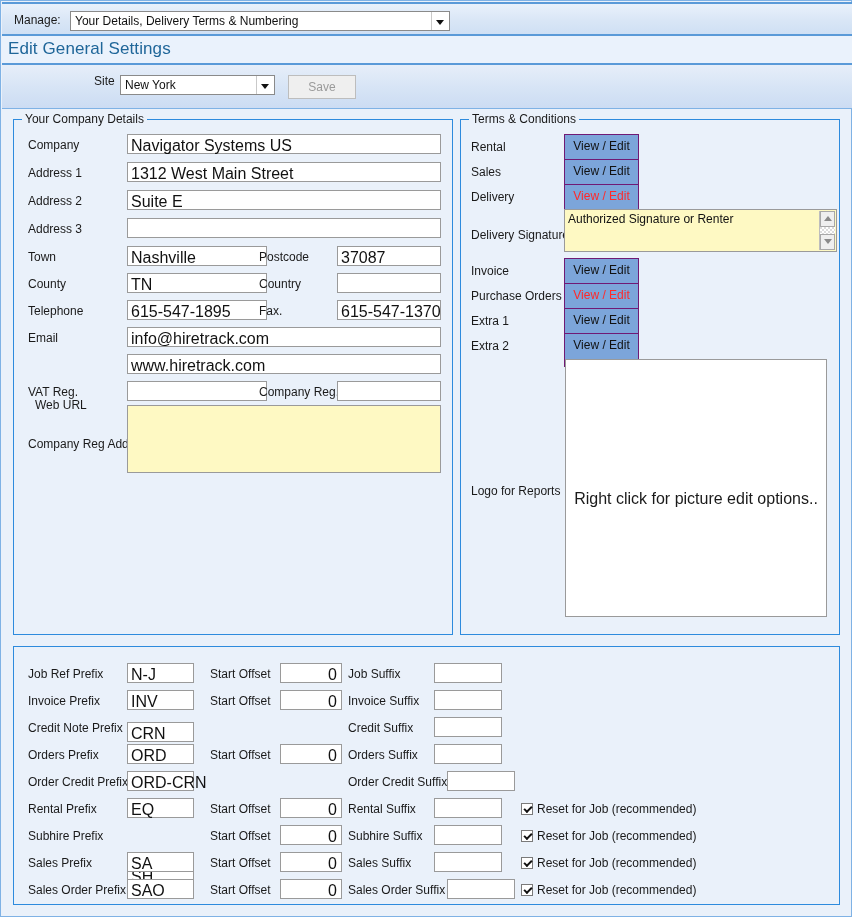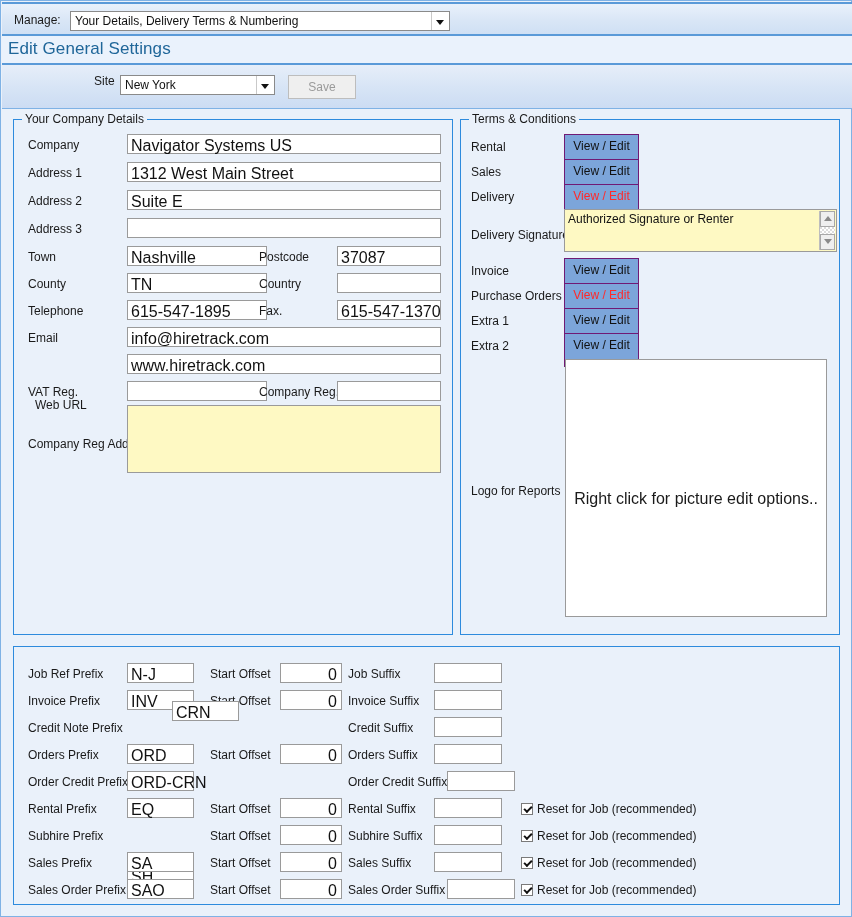--- a/index.html
+++ b/index.html
@@ -323,21 +323,21 @@
     <span class="frow" style="left:196px;top:47px;">Start Offset</span>
     <div class="tbox num" style="left:266px;top:43px;width:62px;">
         <span class="v">0</span>
       </div>
     <span class="frow" style="left:334px;top:47px;">Invoice Suffix</span>
     <div class="tbox" style="left:420px;top:43px;width:68px;">
         <span class="v"></span>
       </div>
 
     <span class="frow" style="left:14px;top:74px;">Credit Note Prefix</span>
-    <div class="tbox" style="left:113px;top:54px;width:67px;margin-left:45px;">
+    <div class="tbox" style="left:113px;top:75px;width:67px;">
         <span class="v">CRN</span>
       </div>
     <span class="frow" style="left:334px;top:74px;">Credit Suffix</span>
     <div class="tbox" style="left:420px;top:70px;width:68px;">
         <span class="v"></span>
       </div>
 
     <span class="frow" style="left:14px;top:101px;">Orders Prefix</span>
     <div class="tbox" style="left:113px;top:97px;width:67px;">
         <span class="v">ORD</span>

